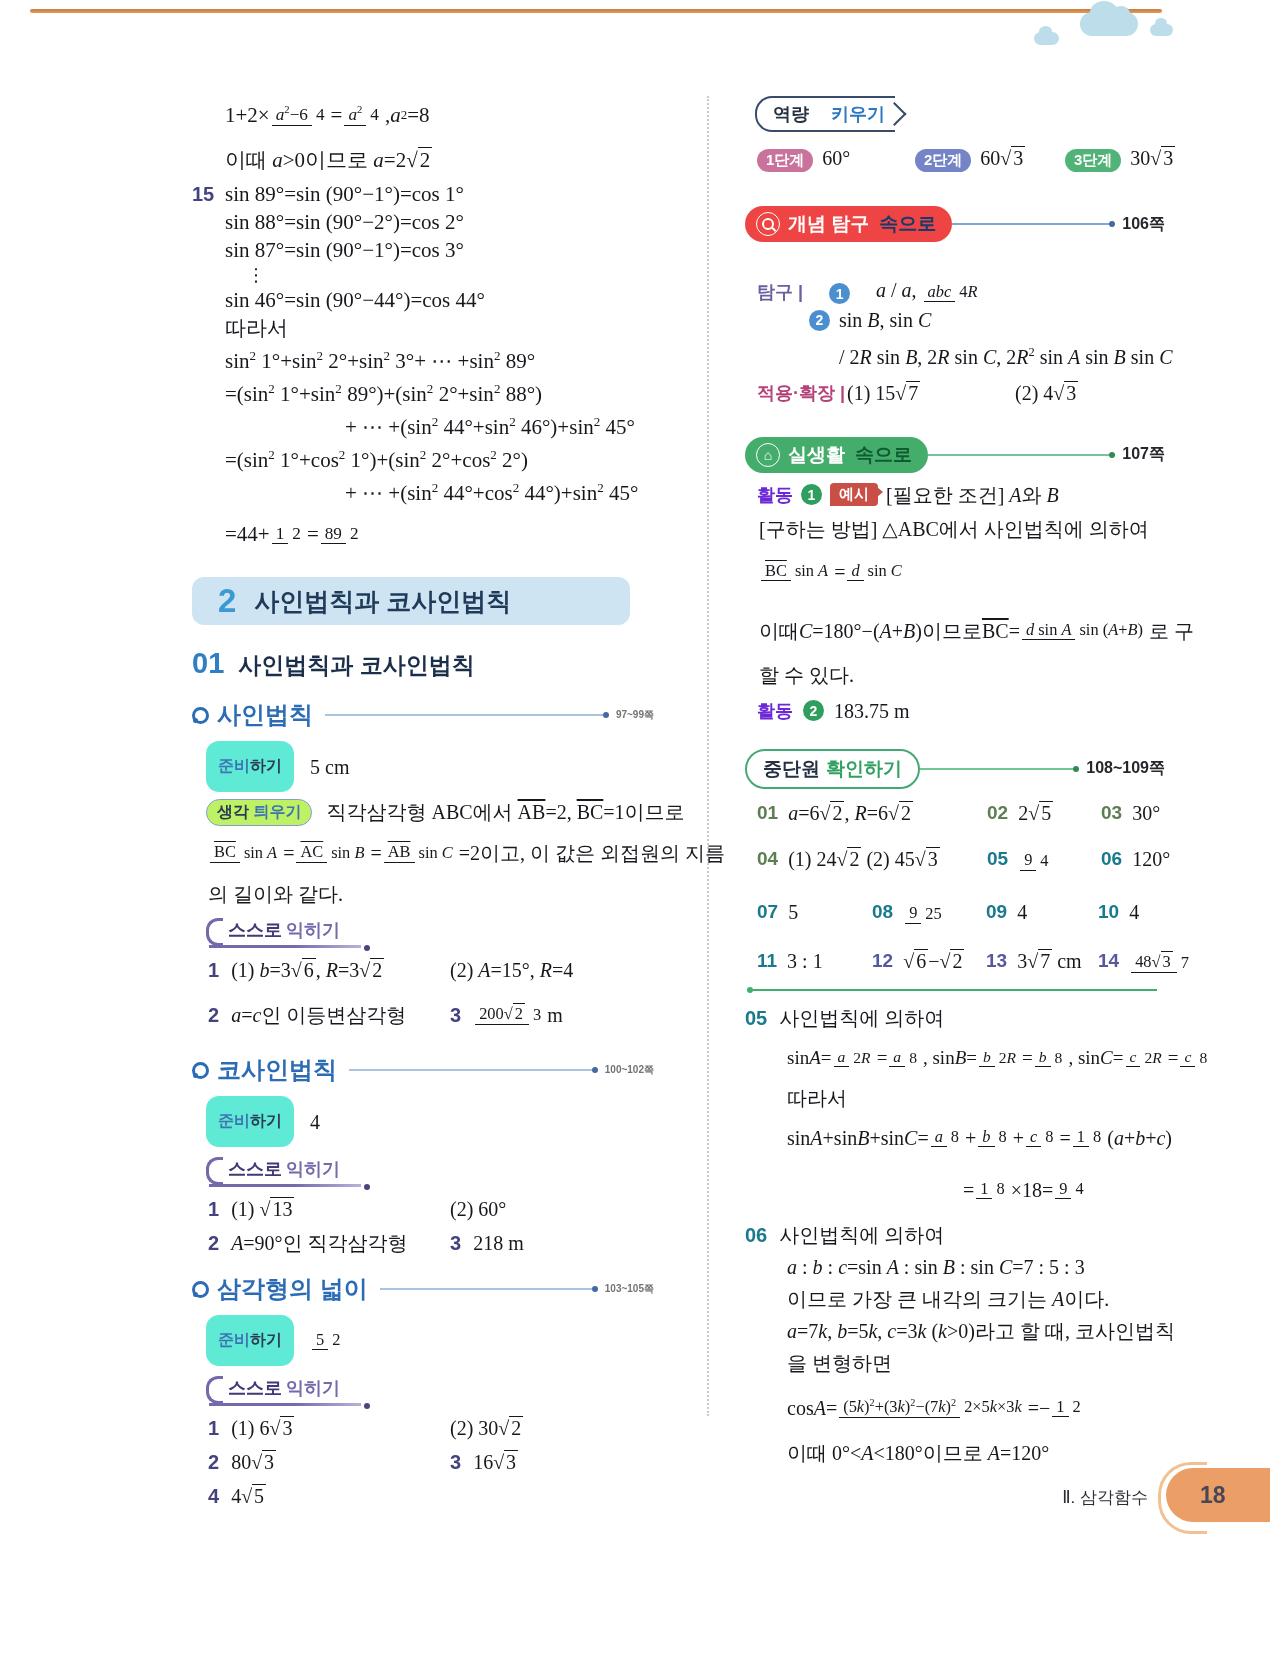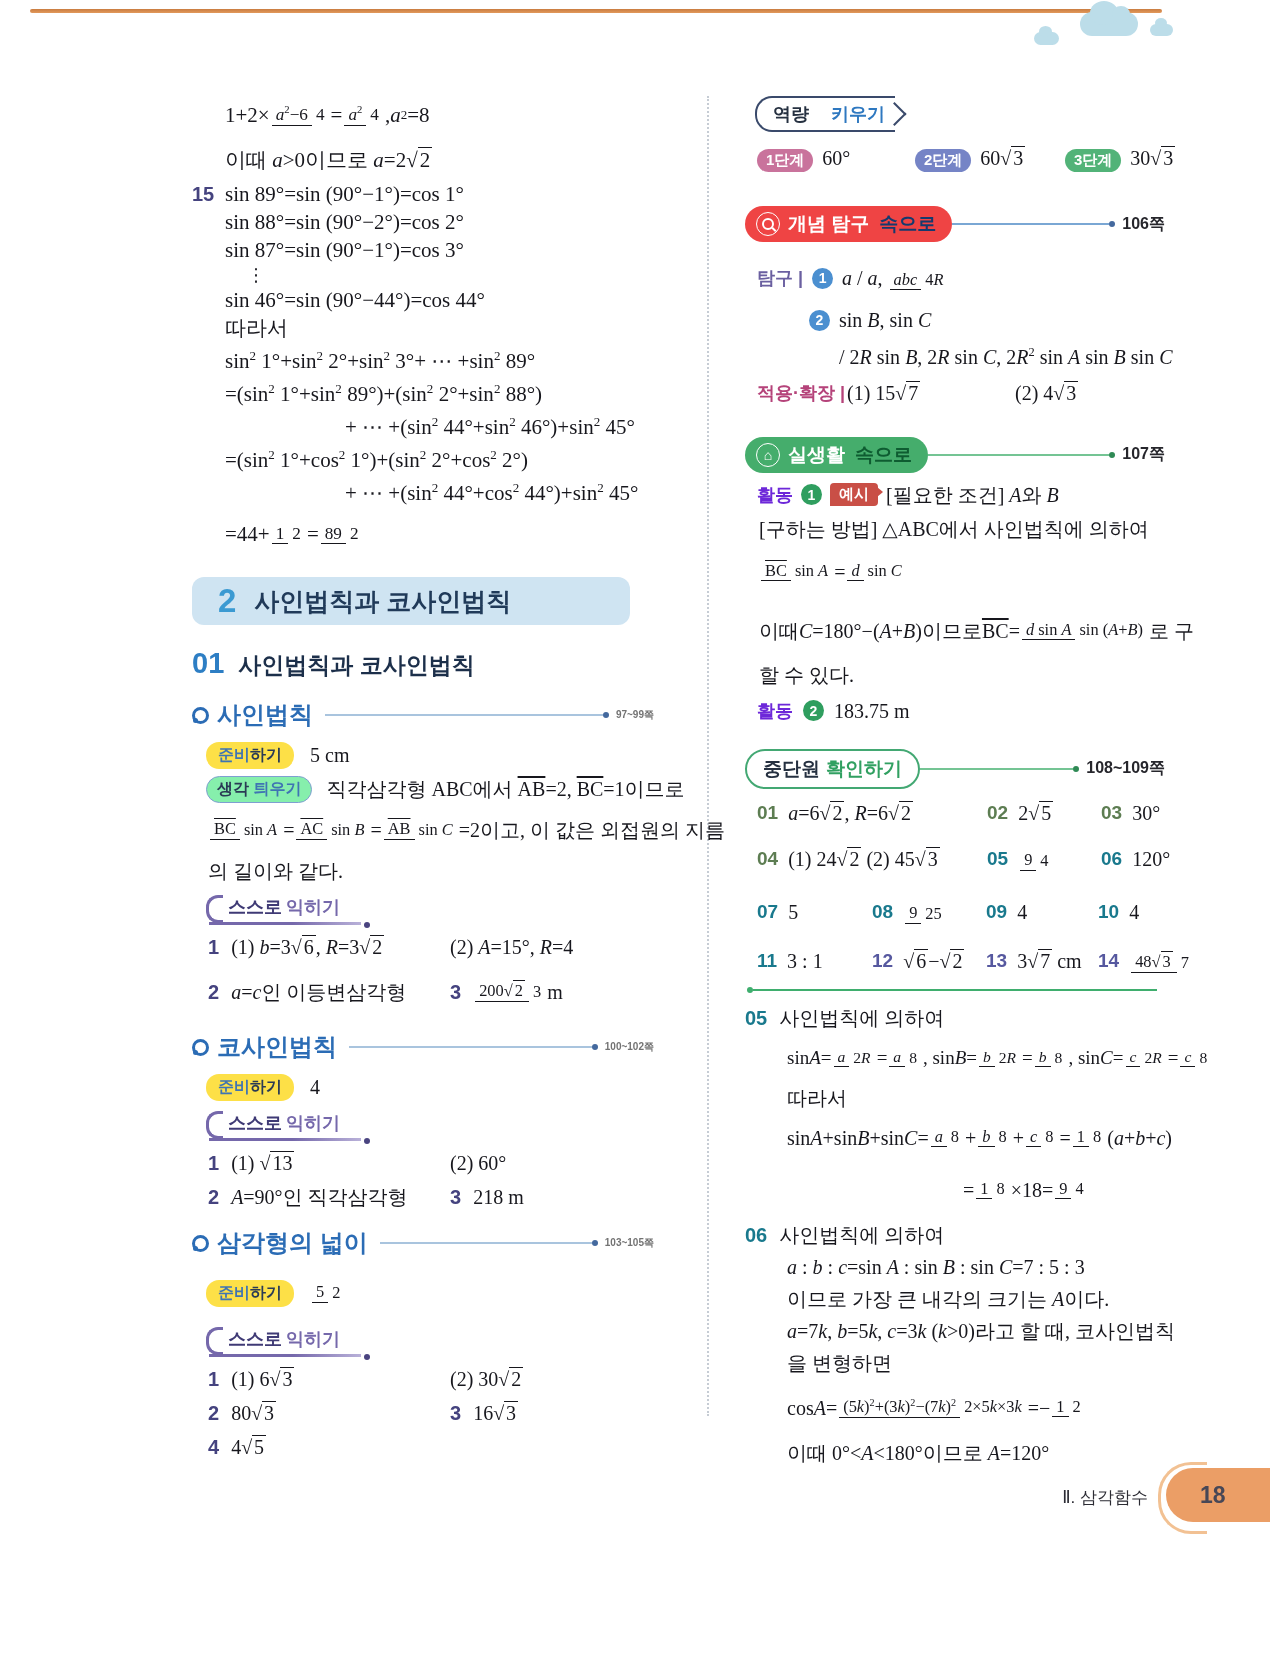--- a/index.html
+++ b/index.html
@@ -54,25 +54,25 @@
   .lhead{display:flex;align-items:center;margin-top:18px;width:462px}
   .lh-icon{width:11px;height:11px;border:3.5px solid #2b6cb5;border-radius:50%;position:relative;
            margin-right:8px;flex:none}
   .lh-icon::after{content:"";position:absolute;width:5px;height:5px;background:#2b6cb5;
            border-radius:50%;left:-2px;bottom:-2px}
   .lh-title{font-size:24px;font-weight:bold;color:#2b6cb5;margin-right:12px}
   .lh-line{flex:1;height:2px;background:#a9c4de}
   .lh-dot{width:6px;height:6px;border-radius:50%;background:#44699e;margin:0 7px 0 0}
   .lh-page{font-size:10px;font-weight:bold;color:#737373}
   .preprow{margin-top:10px;display:flex;align-items:center;gap:16px;padding-left:14px}
-  .prep-badge{background:#fde047;border-radius:13px;padding:3px 12px;font-size:16px;font-weight:bold;color:#2a3b55}
+  .prep-badge{background:#5eead4;border-radius:13px;padding:15px 12px;font-size:16px;font-weight:bold;color:#2a3b55}
   .prep-badge b{color:#3f74b3;font-weight:bold}
   .thinkrow{margin-top:6px;display:flex;align-items:center;gap:14px;padding-left:14px}
   .think-badge{border:1.6px solid #7f9fd1;border-radius:14px;padding:2px 10px;font-size:16px;
-               font-weight:bold;color:#2a3b55;background:#86efac;flex:none}
+               font-weight:bold;color:#2a3b55;background:#bef264;flex:none}
   .think-badge span{color:#3f74b3}
   .selfmark{position:relative;display:inline-block;margin:10px 0 0 14px;padding:0 0 8px 22px;
             font-size:18px;font-weight:bold;color:#3f3a75}
   .selfmark .l2{color:#7568ab;margin-left:4px}
   .selfmark::before{content:"";position:absolute;left:0;top:0;width:14px;height:22px;
       border:3.5px solid #7568ab;border-right:none;border-radius:12px 0 0 12px}
   .selfmark::after{content:"";position:absolute;left:3px;bottom:2px;width:152px;height:3px;
       background:linear-gradient(90deg,#7568ab 55%,#b9b1d9)}
   .sdot{position:absolute;left:158px;bottom:-1px;width:6px;height:6px;border-radius:50%;background:#4a4480}
   .arow{display:flex;margin-top:6px;padding-left:16px}
@@ -350,21 +350,21 @@
       <span class="iconring">
           <span class="mag"></span>
         </span>
       <span>개념 탐구</span>
       <span class="sub">속으로</span>
     </span>
     <span class="pill-line blue"></span>
     <span class="pill-dot blue" style="margin-left:0"></span>
     <span class="pill-page">106쪽</span>
   </div>
-  <div style="display:flex;align-items:center;gap:9px;padding-left:12px;margin-top:10px;height:52px">
+  <div style="display:flex;align-items:flex-end;gap:26px;padding-left:12px;margin-top:10px;height:52px">
     <span class="lab">탐구 |</span>
     <span class="cnum">1</span>
     <span class="mline sm"><i>a</i> / <i>a</i>, <span class="fr">
           <span class="fn"><i>abc</i></span>
           <span class="fd">4<i>R</i></span>
         </span></span>
   </div>
   <div style="display:flex;align-items:center;gap:9px;padding-left:64px;margin-top:2px">
     <span class="cnum">2</span>
     <span class="mline sm">sin <i>B</i>, sin <i>C</i></span>

